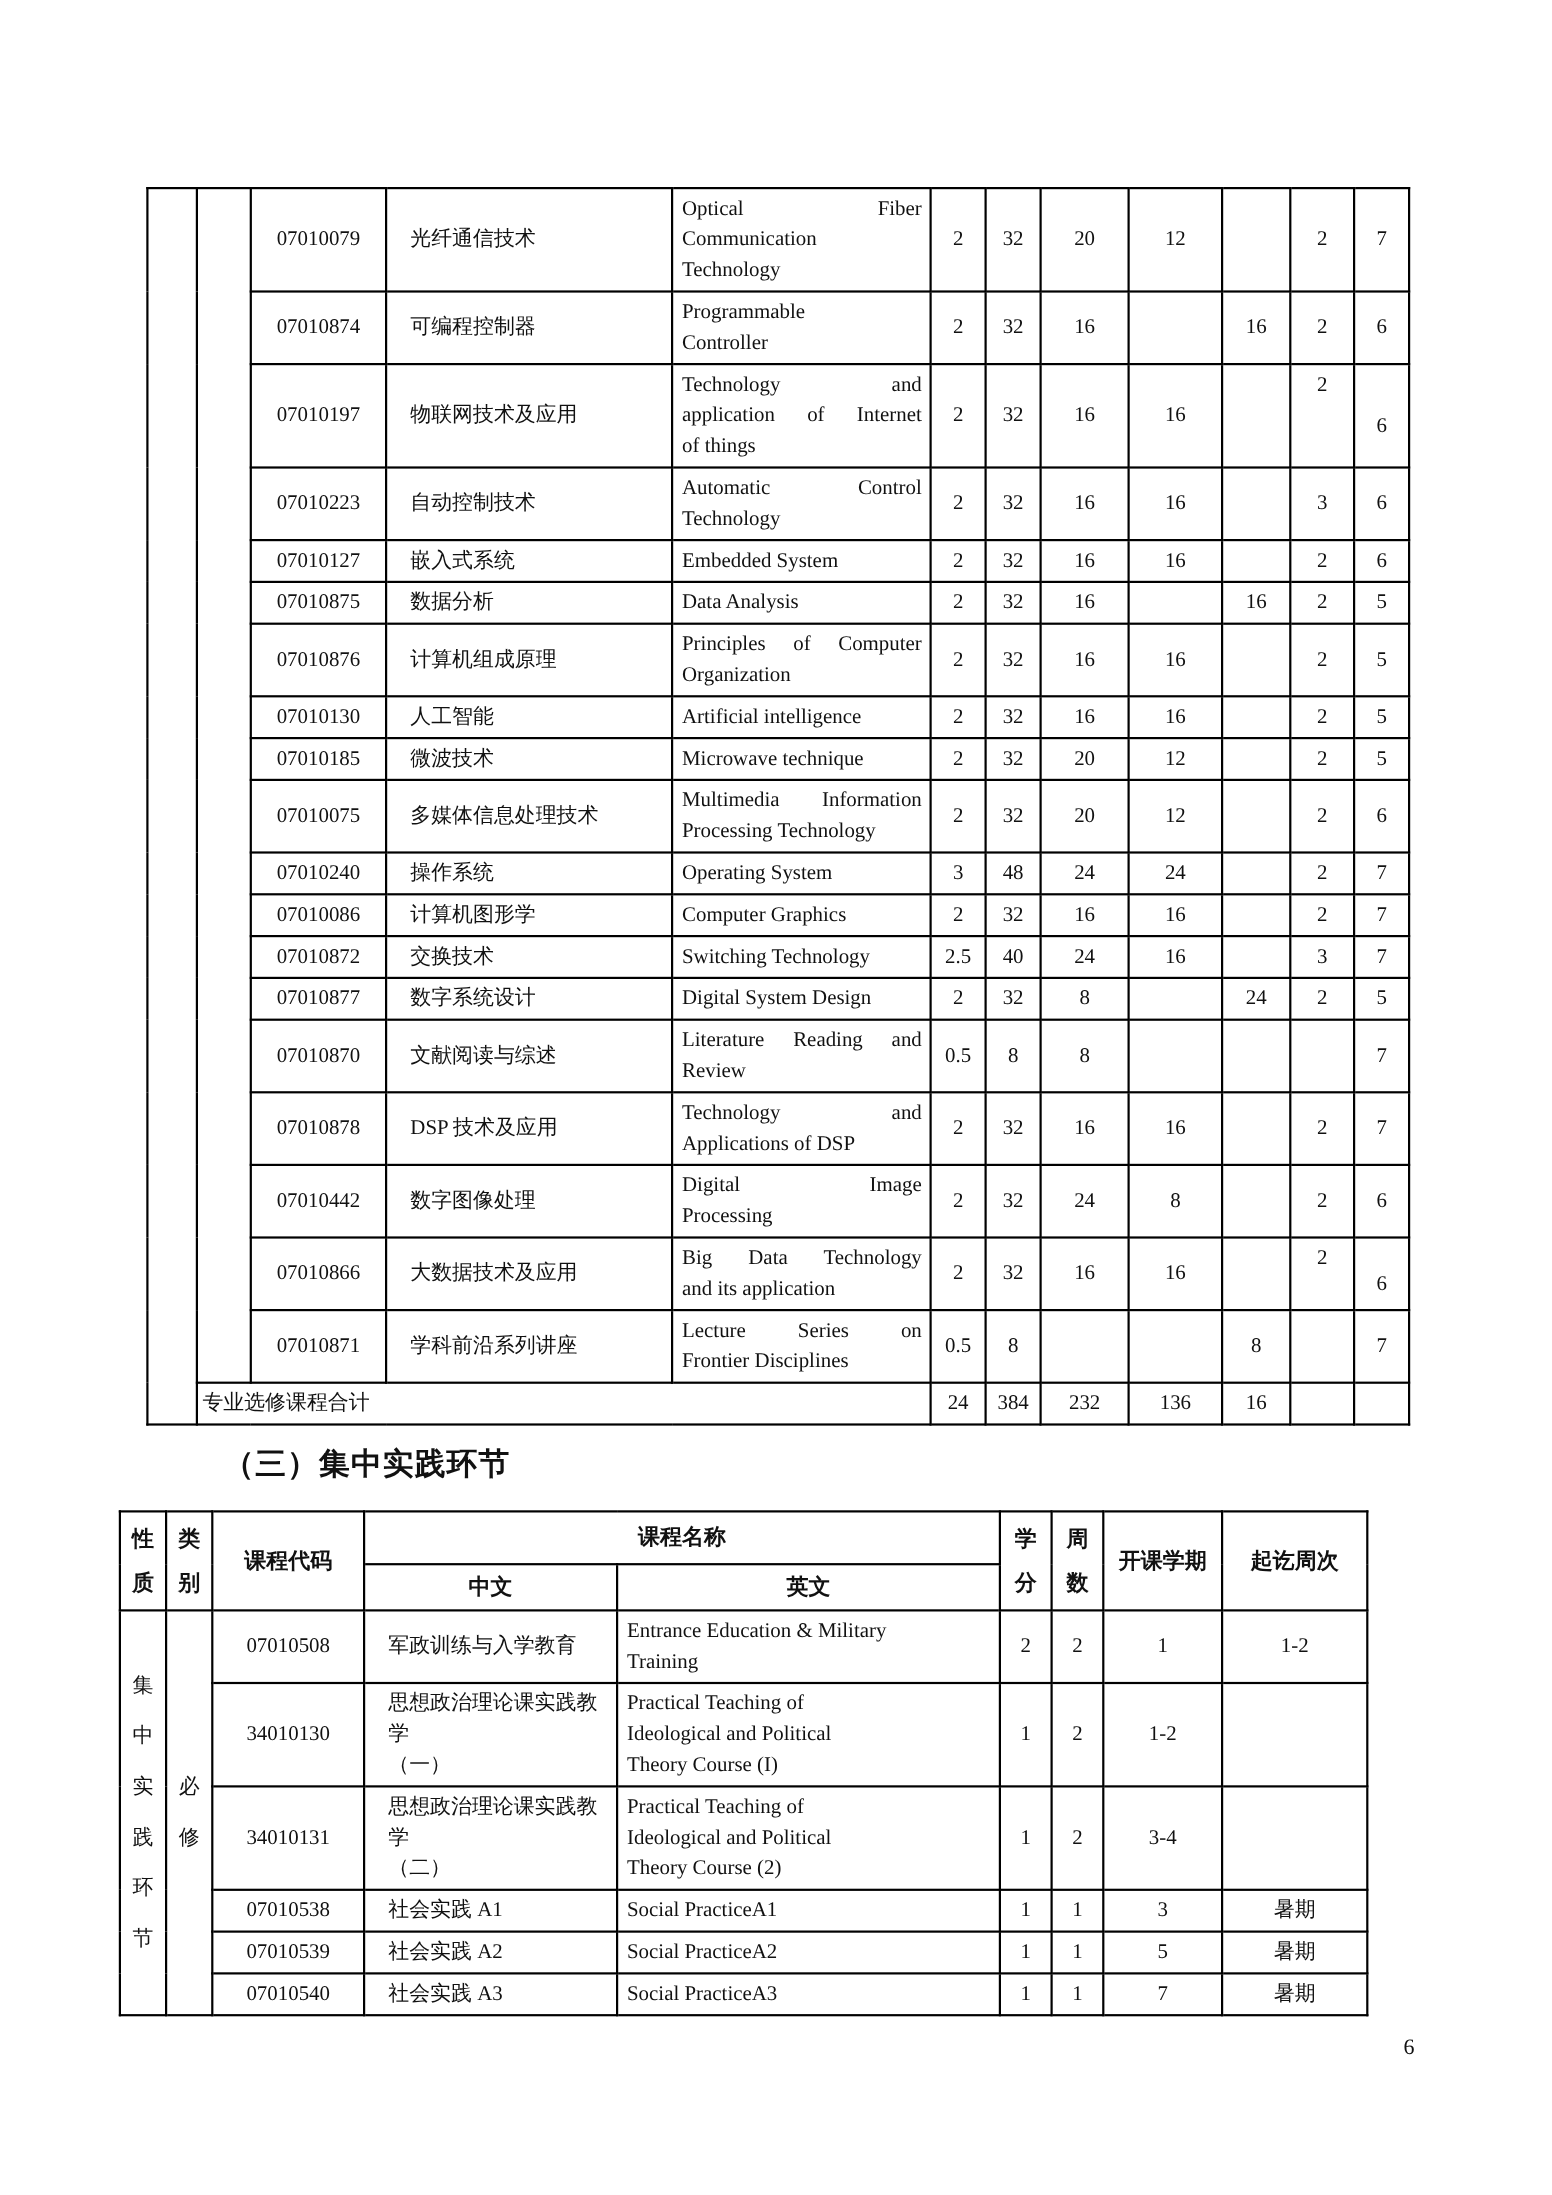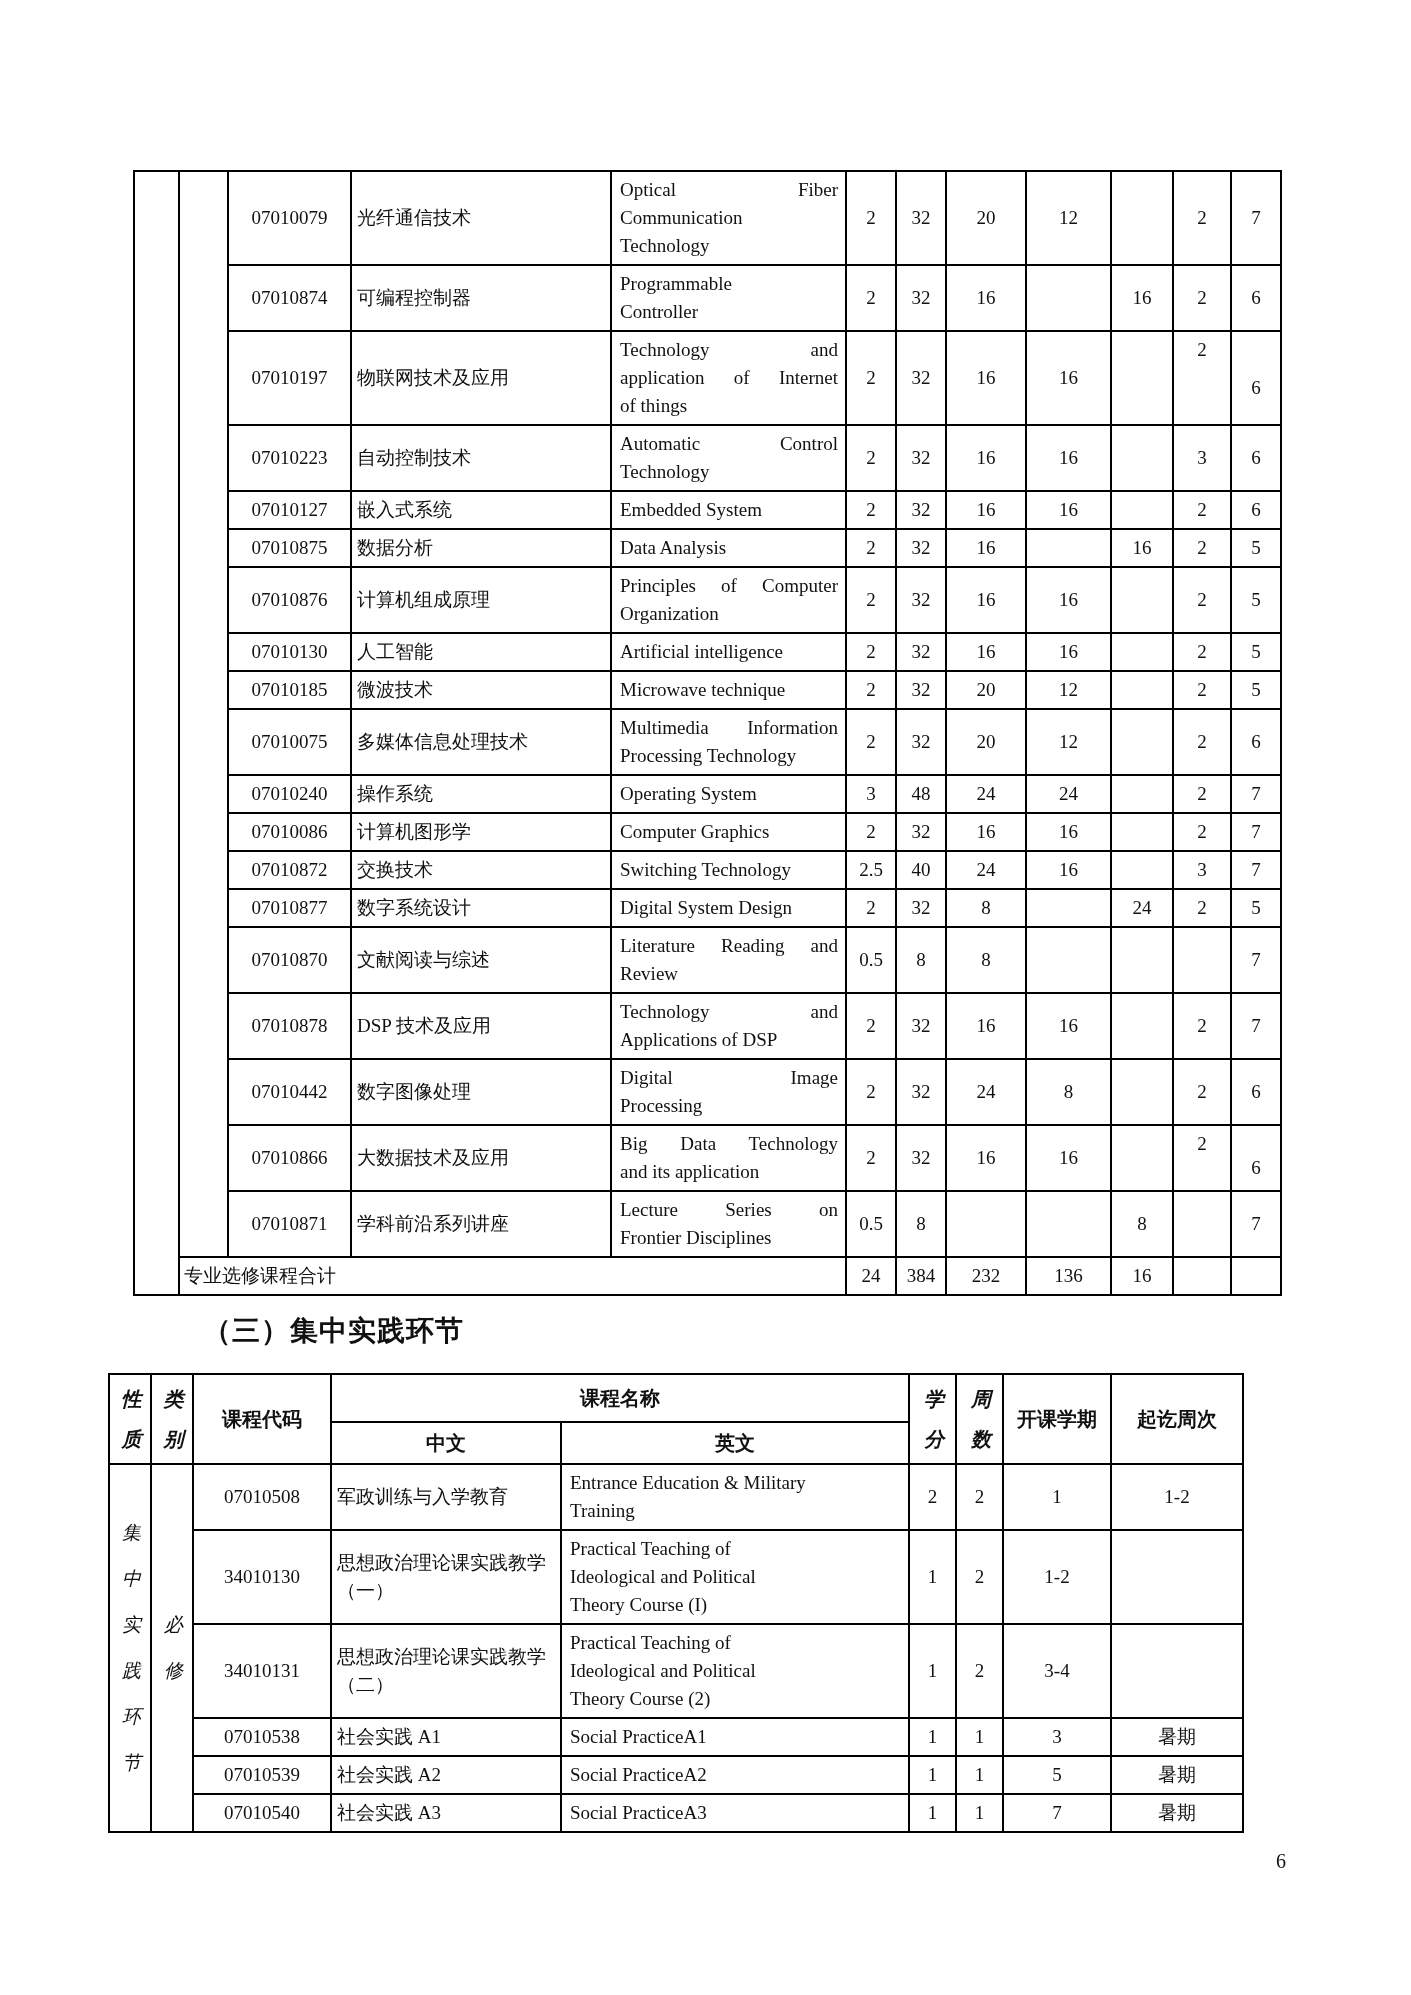--- a/index.html
+++ b/index.html
@@ -4,30 +4,30 @@
 <style>
   html,body{margin:0;padding:0;}
   body{
     width:1411px;height:1995px;position:relative;background:#ffffff;color:#111;
     font-family:"Liberation Serif","DejaVu Serif",serif;overflow:hidden;
   }
   table{border-collapse:collapse;table-layout:fixed;}
   td,th{border:2px solid #000;font-size:19px;line-height:28px;vertical-align:middle;padding:4px 4px;overflow:hidden;}
   th{font-weight:bold;font-size:20px;text-align:center;}
   .c{text-align:center;padding-left:2px;padding-right:2px;}
-  .zh{text-align:left;padding-left:5px;padding-right:4px;}
+  .zh{text-align:left;padding-left:21px;padding-right:4px;}
   .zh div{text-align:left;}
   .en{padding-left:8px;padding-right:7px;margin-top:12px;}
   .en div{text-align:justify;text-align-last:justify;}
   .en div:last-child{text-align-last:left;}
   .enL div{text-align:right;text-align-last:left !important;}
   .vtop{vertical-align:top;}
   .vlow{vertical-align:middle;padding-top:24px;}
   .vstack{width:1.15em;margin:0 auto;word-break:break-all;letter-spacing:0;
-          line-height:46px;text-align:right;padding:0;font-style:italic;}
+          line-height:46px;text-align:center;padding:0;}
   .hstack{line-height:40px;}
   #table1{position:absolute;left:133px;top:170px;}
   #table1 table{width:1147px;}
   #sec-title{position:absolute;left:203px;top:1312px;font-size:28px;font-weight:bold;letter-spacing:1px;text-align:right;}
   #table2{position:absolute;left:108px;top:1373px;}
   #table2 table{width:1134px;}
   #page-num{position:absolute;left:1276px;top:1850px;font-size:20px;}
   .sumlabel{text-align:left;font-size:19px;}
 </style>
 </head>

